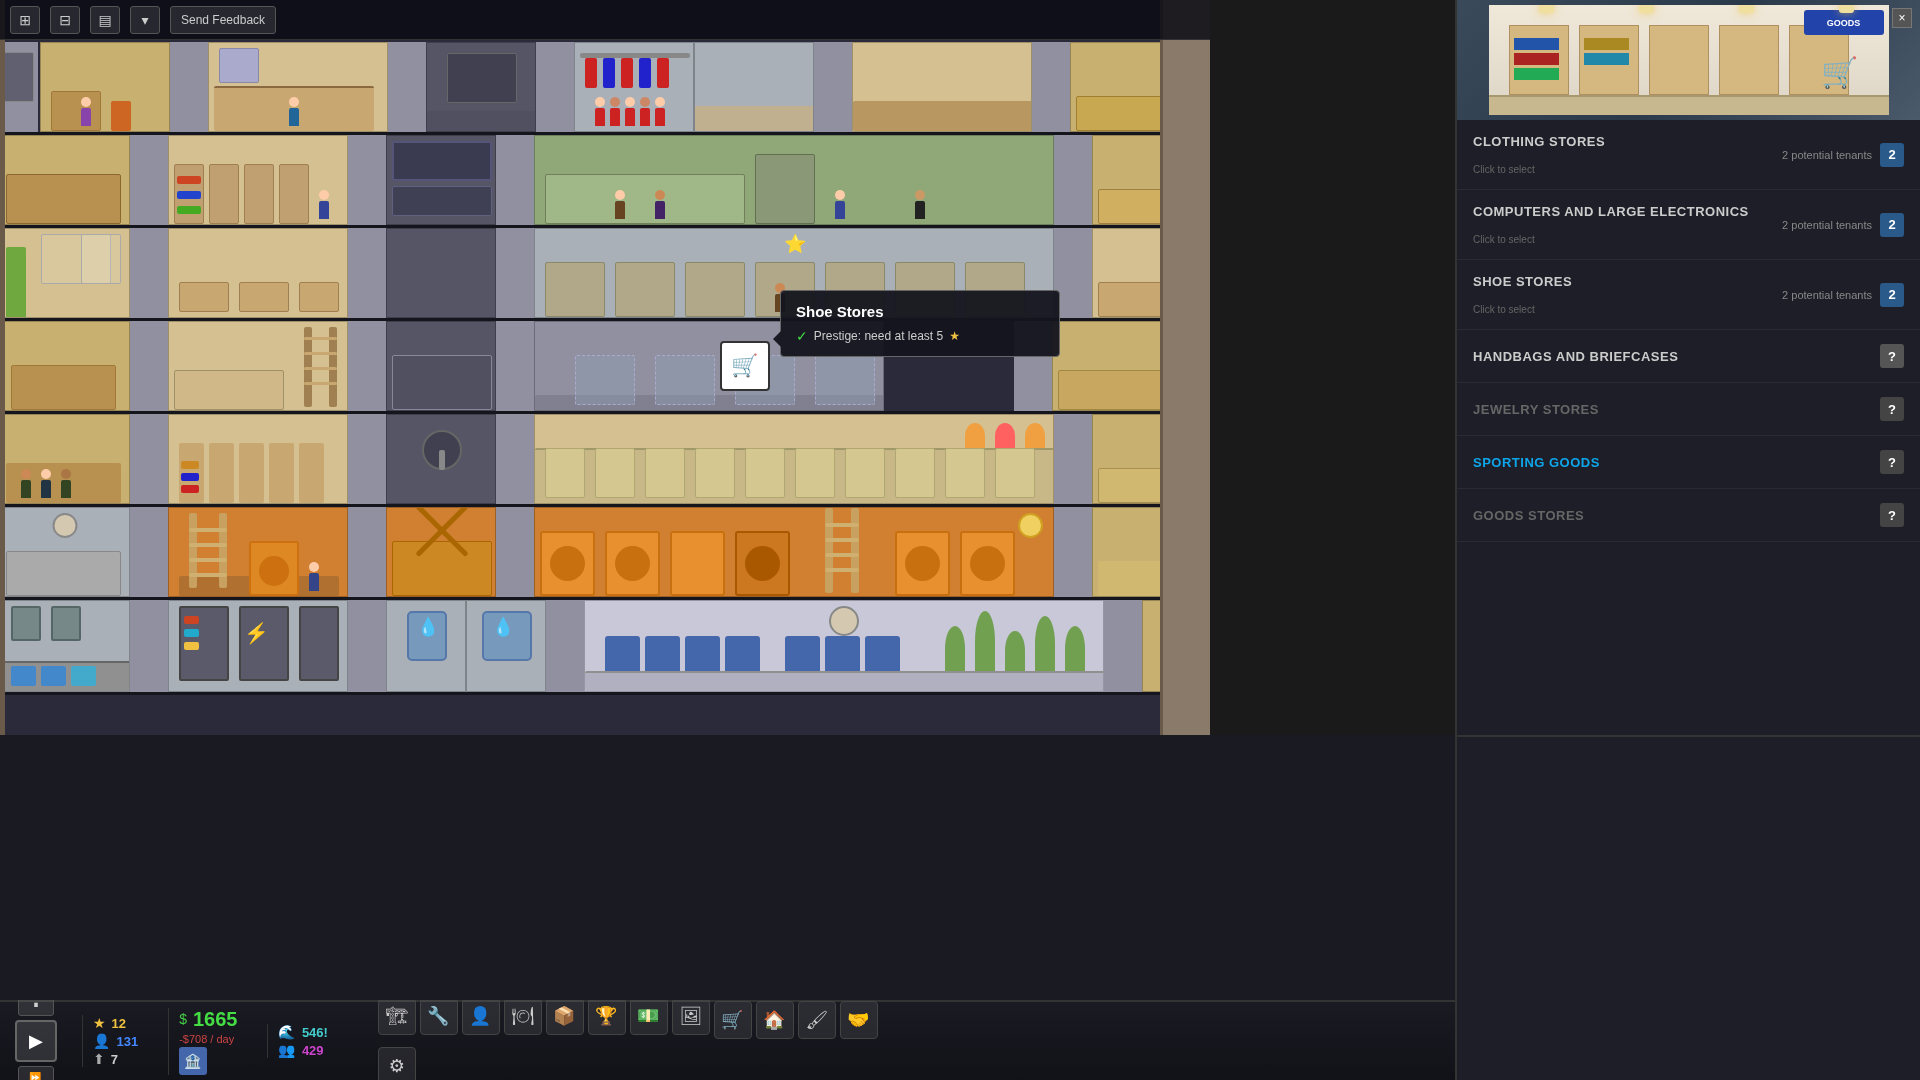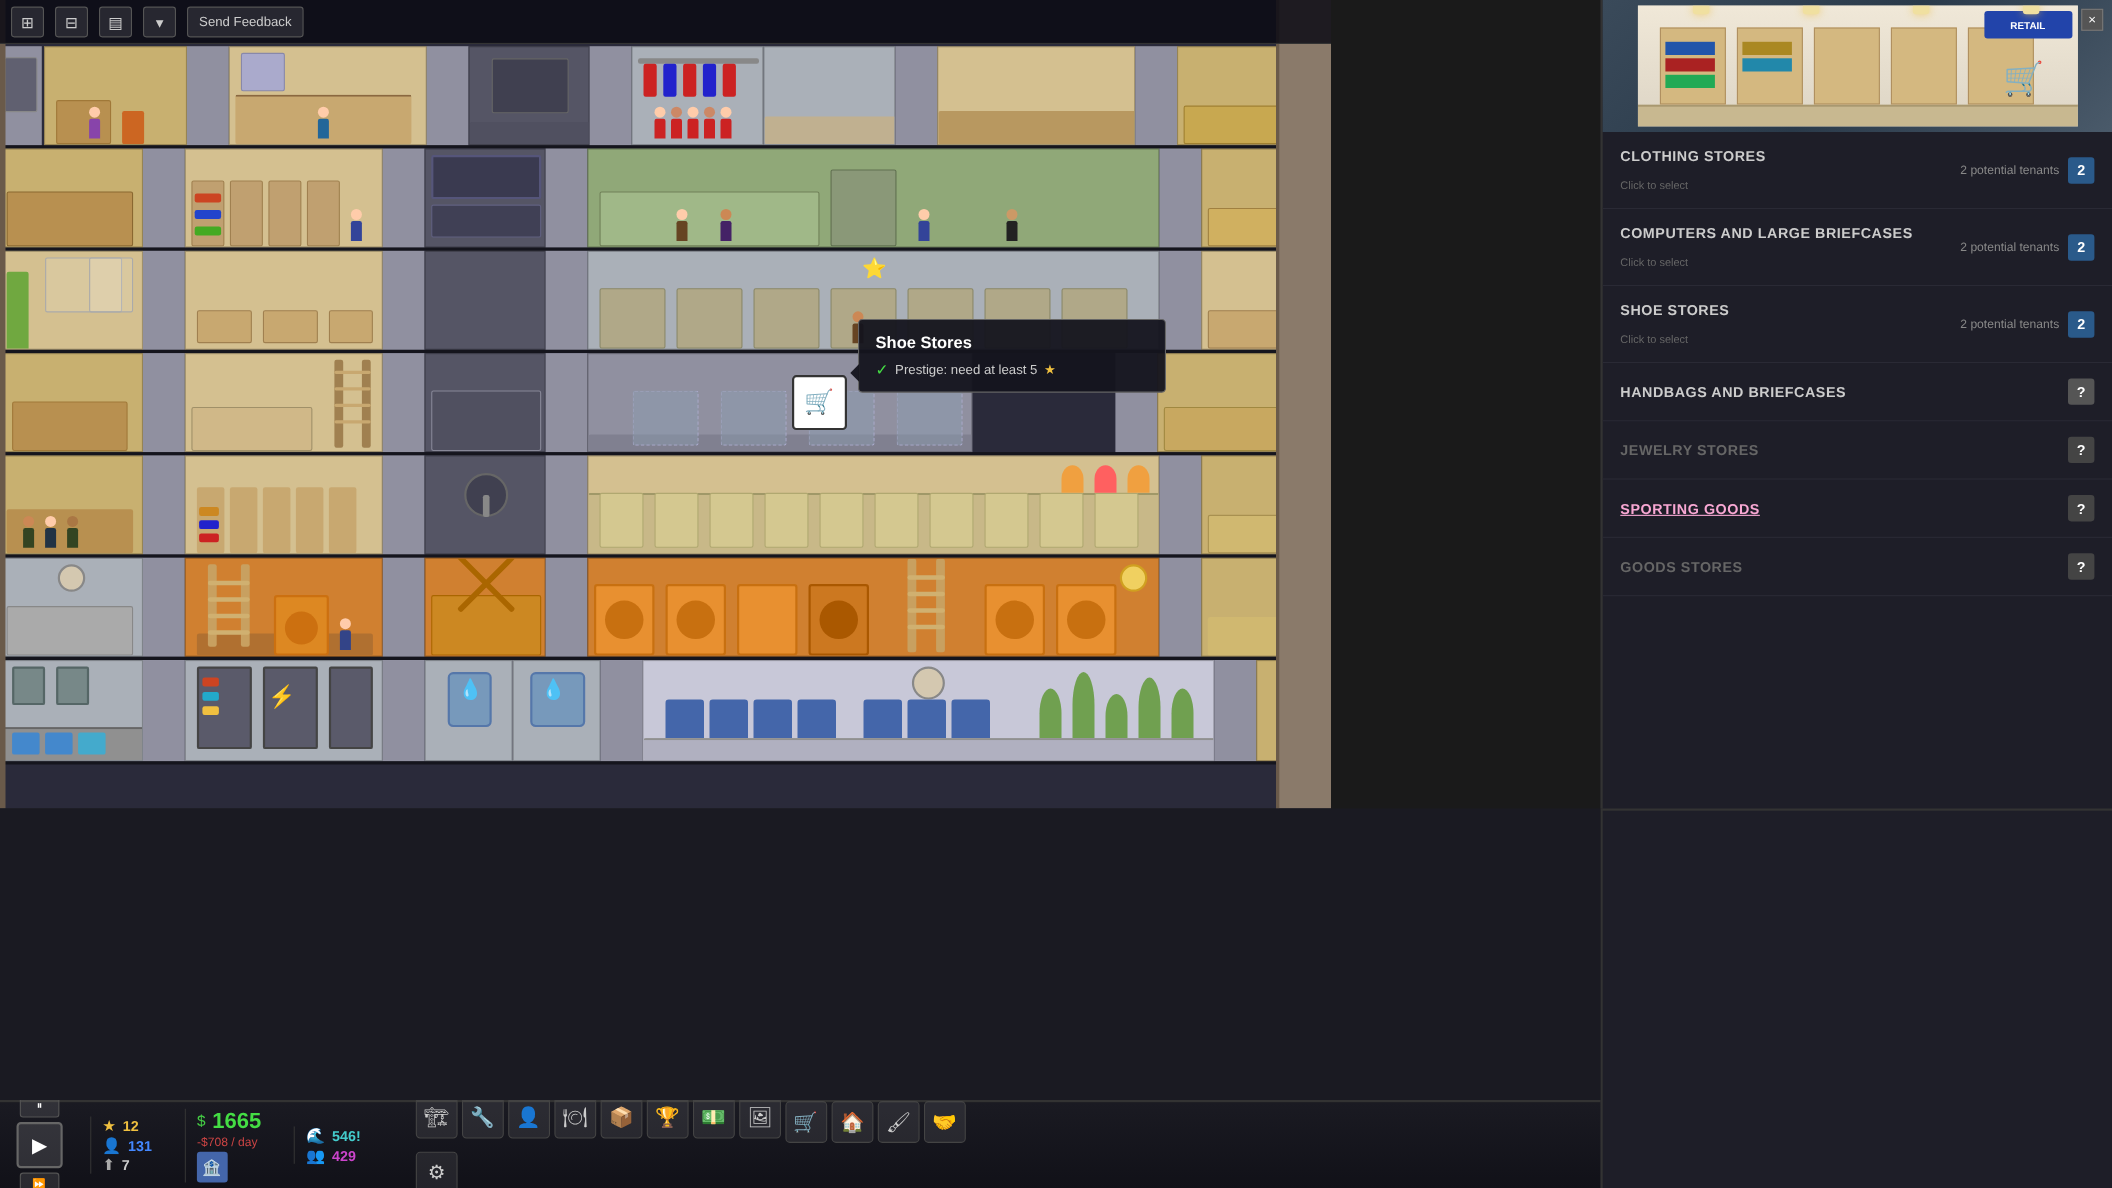--- a/index.html
+++ b/index.html
@@ -958,21 +958,21 @@
         <div style="position:absolute;bottom:20px;left:300px;width:60px;height:70px;background:#d4b880;border:1px solid #b09060;"></div>
 
         <div style="position:absolute;bottom:65px;left:25px;width:45px;height:12px;background:#2255aa;"></div>
         <div style="position:absolute;bottom:50px;left:25px;width:45px;height:12px;background:#aa2222;"></div>
         <div style="position:absolute;bottom:35px;left:25px;width:45px;height:12px;background:#22aa55;"></div>
         <div style="position:absolute;bottom:65px;left:95px;width:45px;height:12px;background:#aa8822;"></div>
         <div style="position:absolute;bottom:50px;left:95px;width:45px;height:12px;background:#2288aa;"></div>
 
         <div style="position:absolute;bottom:25px;right:30px;font-size:30px;">🛒</div>
 
-        <div style="position:absolute;top:5px;right:5px;width:80px;height:25px;background:#2244aa;border-radius:3px;display:flex;align-items:center;justify-content:center;color:#fff;font-size:9px;font-weight:bold;">RETAIL</div>
+        <div style="position:absolute;top:5px;right:5px;width:80px;height:25px;background:#2244aa;border-radius:3px;display:flex;align-items:center;justify-content:center;color:#fff;font-size:9px;font-weight:bold;">GOODS</div>
 
         <div style="position:absolute;top:0;left:50px;width:15px;height:8px;background:#f0e0a0;border-radius:0 0 3px 3px;box-shadow:0 0 8px #f0c040aa;"></div>
         <div style="position:absolute;top:0;left:150px;width:15px;height:8px;background:#f0e0a0;border-radius:0 0 3px 3px;box-shadow:0 0 8px #f0c040aa;"></div>
         <div style="position:absolute;top:0;left:250px;width:15px;height:8px;background:#f0e0a0;border-radius:0 0 3px 3px;box-shadow:0 0 8px #f0c040aa;"></div>
         <div style="position:absolute;top:0;left:350px;width:15px;height:8px;background:#f0e0a0;border-radius:0 0 3px 3px;box-shadow:0 0 8px #f0c040aa;"></div>
       </div>
     </div>
   </div>
 
 
@@ -983,21 +983,21 @@
       <div class="cat-details">
         <span class="cat-name">CLOTHING STORES</span>
         <span class="cat-sub">2 potential tenants</span>
         <span class="cat-click">Click to select</span>
       </div>
       <div class="cat-count">2</div>
     </div>
 
     <div class="tenant-category">
       <div class="cat-details">
-        <span class="cat-name">COMPUTERS AND LARGE BRIEFCASES</span>
+        <span class="cat-name">COMPUTERS AND LARGE ELECTRONICS</span>
         <span class="cat-sub">2 potential tenants</span>
         <span class="cat-click">Click to select</span>
       </div>
       <div class="cat-count">2</div>
     </div>
 
     <div class="tenant-category">
       <div class="cat-details">
         <span class="cat-name">SHOE STORES</span>
         <span class="cat-sub">2 potential tenants</span>
@@ -1015,21 +1015,21 @@
 
     <div class="tenant-category">
       <div class="cat-details">
         <span class="cat-name" style="color:#666;">JEWELRY STORES</span>
       </div>
       <div class="cat-count locked" style="background:#444;">?</div>
     </div>
 
     <div class="tenant-category">
       <div class="cat-details">
-        <span class="cat-name" style="color:#f9a8d4;text-decoration:underline;">SPORTING GOODS</span>
+        <span class="cat-name" style="color:#0ea5e9;">SPORTING GOODS</span>
       </div>
       <div class="cat-count locked" style="background:#444;">?</div>
     </div>
 
     <div class="tenant-category">
       <div class="cat-details">
         <span class="cat-name" style="color:#666;">GOODS STORES</span>
       </div>
       <div class="cat-count locked" style="background:#444;">?</div>
     </div>

